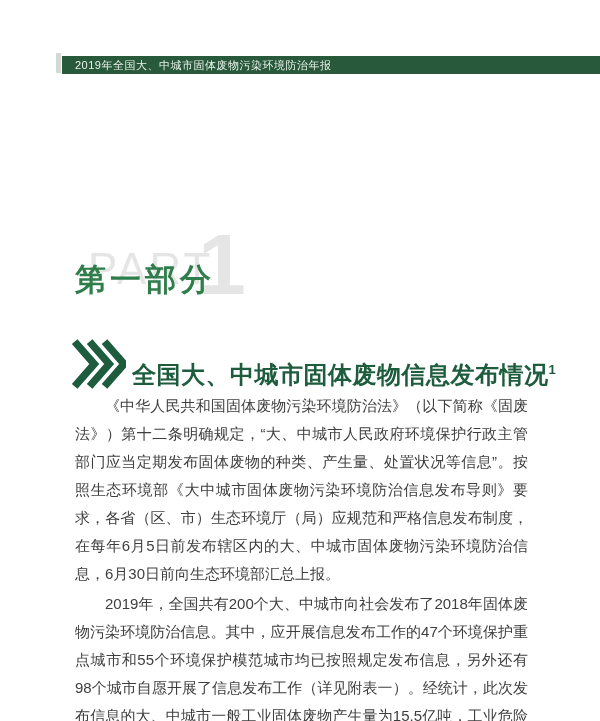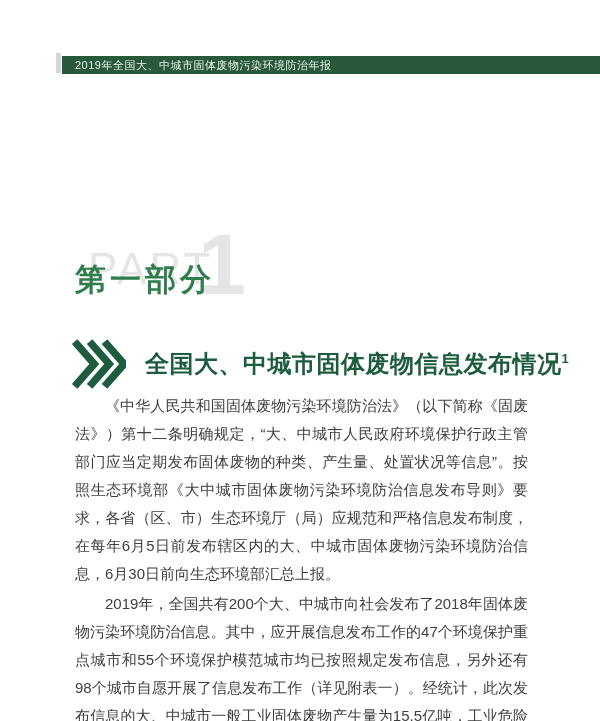--- a/index.html
+++ b/index.html
@@ -42,21 +42,21 @@
     color:var(--part-gray);font-size:44px;font-weight:400;
     letter-spacing:3px;line-height:1;z-index:1;
   }
   .part-number{
     position:absolute;left:198px;top:221px;
     color:var(--part-gray);font-size:86px;font-weight:bold;line-height:1;z-index:1;
   }
   
   .heading-row{
     position:absolute;left:70px;top:337px;right:40px;
-    display:flex;align-items:center;gap:13px;
+    display:flex;align-items:flex-end;
   }
   .chevron-icon{width:56px;height:54px;flex:0 0 auto;margin-right:6px;}
   .chevron-icon polyline{stroke:var(--heading-green);stroke-width:8;fill:none;}
   .chapter-heading{
     color:var(--heading-green);font-size:24px;font-weight:bold;
     letter-spacing:0.5px;white-space:nowrap;
   }
   .chapter-heading sup{font-size:13px;font-weight:bold;vertical-align:super;}
   
   .body-text{

